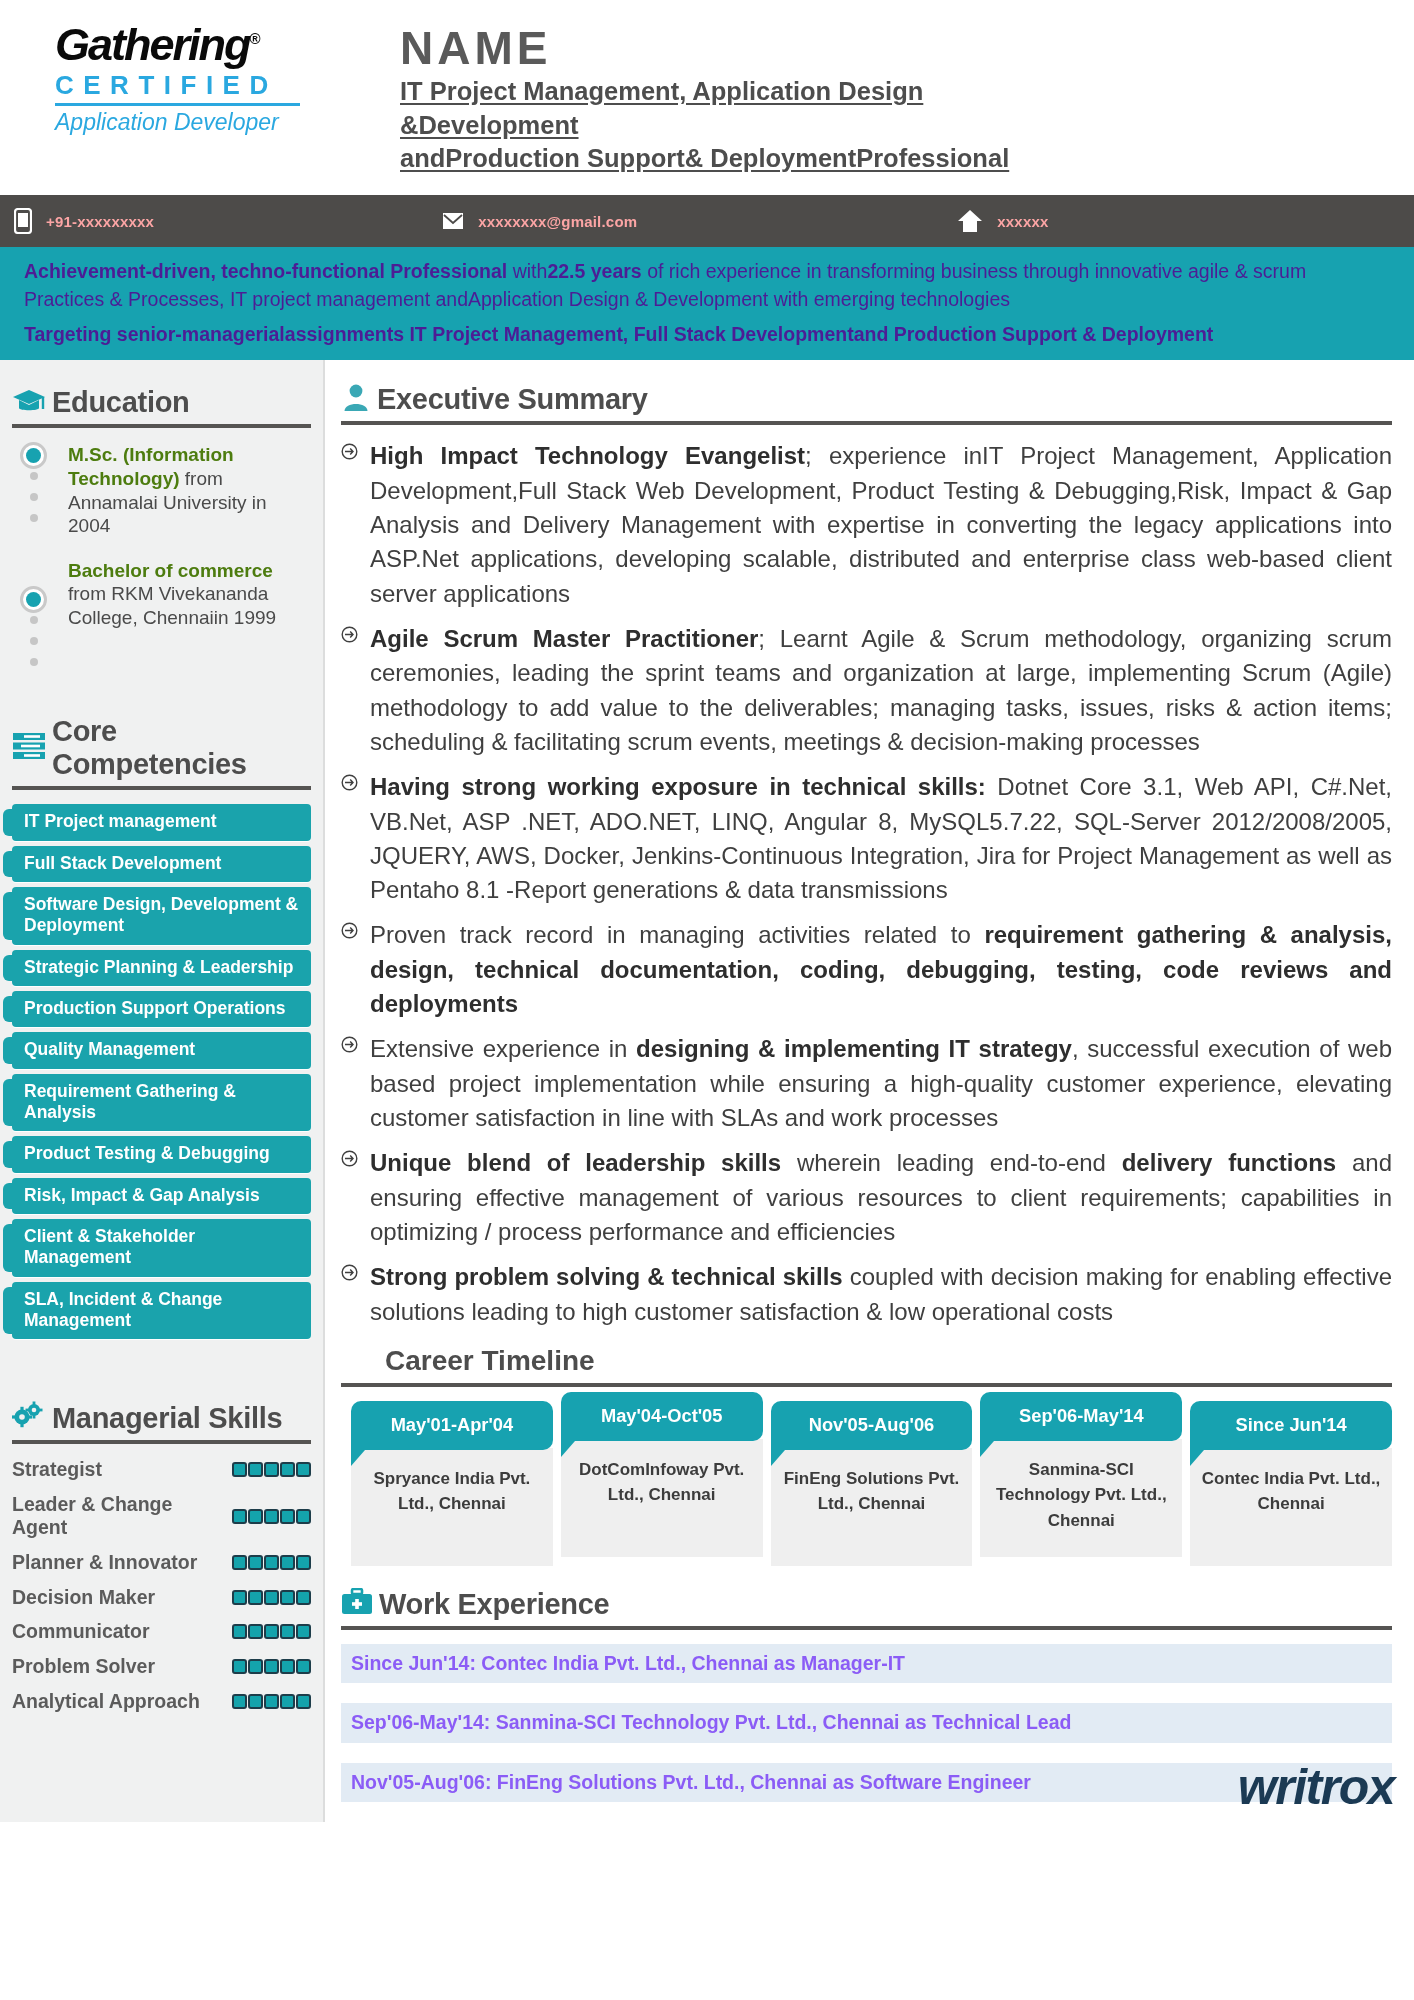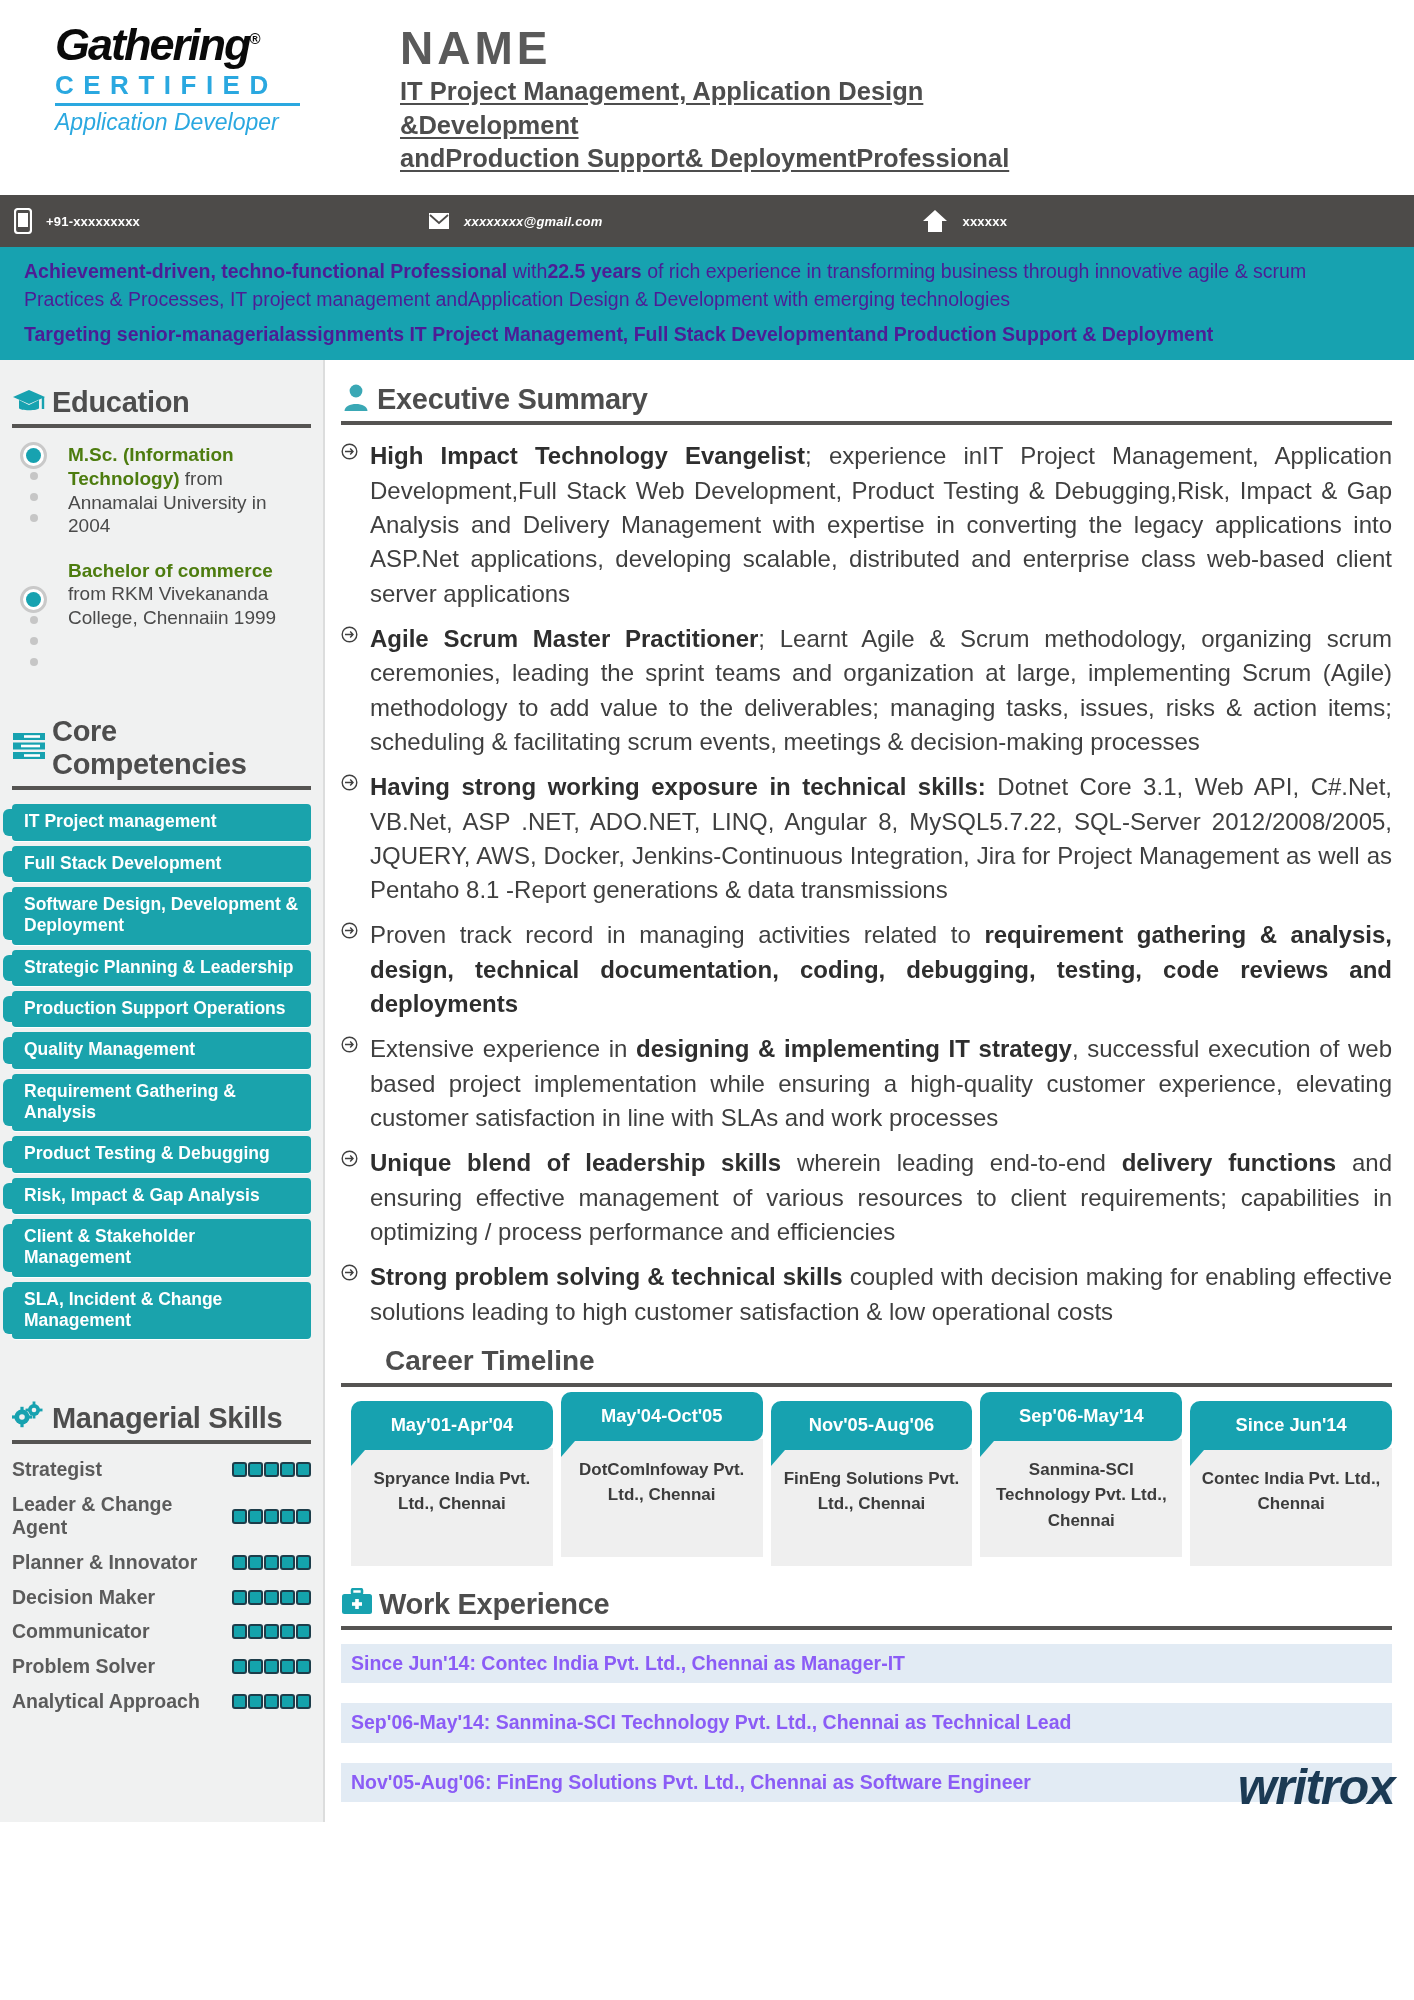--- a/index.html
+++ b/index.html
@@ -77,27 +77,27 @@
     line-height: 1.32;
     max-width: 680px;
   }
 
   
   .contact-bar {
     height: 52px;
     background: #4d4b49;
     display: flex;
     align-items: center;
-    color: #ffffff;
-    font-size: 13px;
+    color: #fca5a5;
+    font-size: 15px;
     font-weight: bold;
   }
   .contact-item { display: flex; align-items: center; }
   .c1 { margin-left: 14px; }
-  .c2 { margin-left: 288px; font-style: italic; }
+  .c2 { margin-left: 288px; }
   .c3 { margin-left: 320px; }
   .contact-item .label { margin-left: 14px; letter-spacing: 0.2px; }
   .ico { display: inline-flex; align-items: center; justify-content: center; }
 
   
   .summary-band {
     background: #17a2b0;
     color: #4c1d95;
     padding: 10px 24px 12px 24px;
     font-size: 19.5px;

